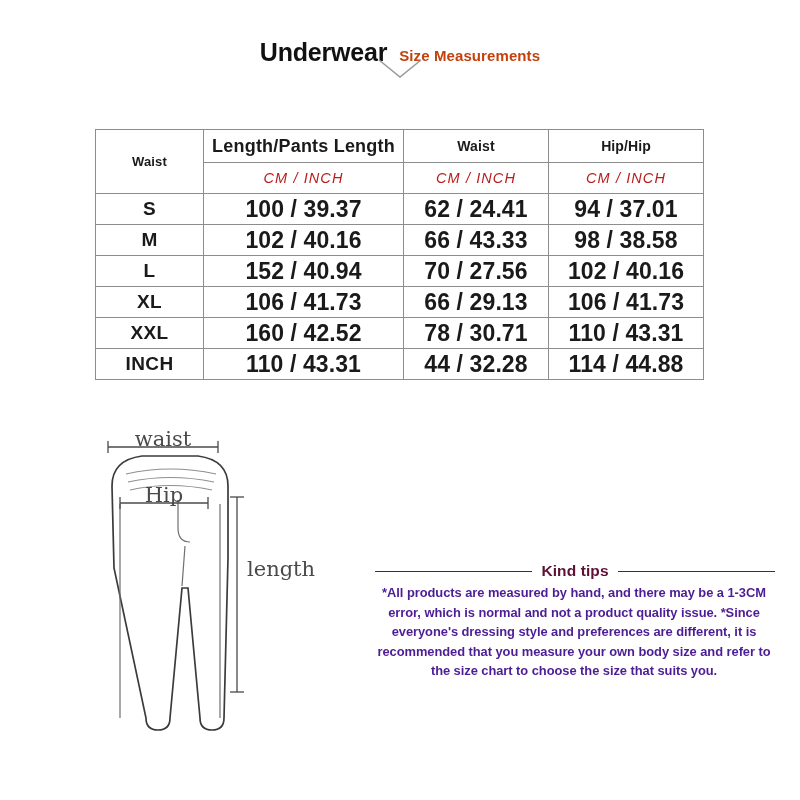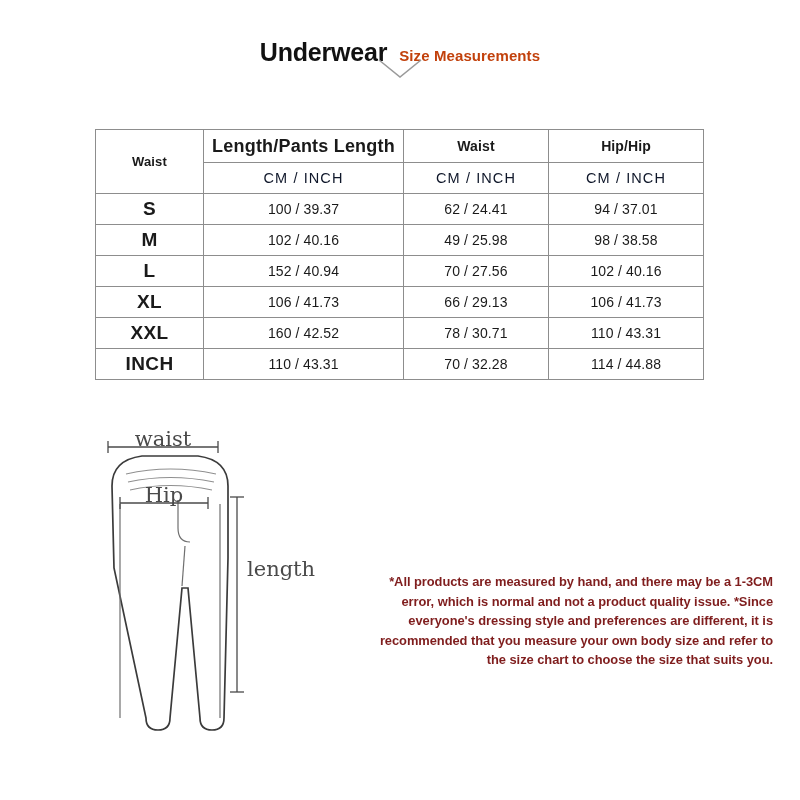--- a/index.html
+++ b/index.html
@@ -82,32 +82,33 @@
     font-size: 14px;
     font-weight: bold;
     letter-spacing: 0.1px;
   }
   .th-group.small { font-size: 18px; letter-spacing: 0.2px; }
   .th-unit {
     height: 30px;
     font-size: 14.5px;
     font-weight: normal;
     letter-spacing: 1.1px;
-    color: #0f172a;
+    color: #b91c1c;
+    font-style: italic;
   }
   .td-size {
     height: 30px;
     font-size: 19px;
     font-weight: bold;
     letter-spacing: 0.4px;
   }
   .td-val {
     height: 30px;
-    font-size: 14px;
-    font-weight: normal;
+    font-size: 23px;
+    font-weight: bold;
     letter-spacing: 0.1px;
   }
 
   
   #pants-diagram {
     position: absolute;
     left: 90px;
     top: 418px;
     width: 230px;
     height: 330px;
@@ -137,28 +138,28 @@
     background: #3a3036;
   }
   #kind-tips-title {
     font-size: 15.5px;
     font-weight: bold;
     color: #5d1235;
     letter-spacing: 0.1px;
     white-space: nowrap;
   }
   #kind-tips-body {
-    margin-top: 12px;
+    margin-top: 1px;
     width: 398px;
     font-size: 12.9px;
     font-weight: bold;
     line-height: 1.52;
-    color: #7f1d1d;
+    color: #4c1d95;
     letter-spacing: -0.05px;
-    text-align: right;
+    text-align: center;
   }
 </style>
 </head>
 <body>
 
 <div id="title-block">
   <div id="title-row">
     <span id="title-main">Underwear</span>
     <span id="title-sub">Size Measurements</span>
   </div>
@@ -191,21 +192,21 @@
 
     <tr>
       <td class="td-size">S</td>
       <td class="td-val">100 / 39.37</td>
       <td class="td-val">62 / 24.41</td>
       <td class="td-val">94 / 37.01</td>
     </tr>
     <tr>
       <td class="td-size">M</td>
       <td class="td-val">102 / 40.16</td>
-      <td class="td-val">49 / 25.98</td>
+      <td class="td-val">66 / 43.33</td>
       <td class="td-val">98 / 38.58</td>
     </tr>
     <tr>
       <td class="td-size">L</td>
       <td class="td-val">152 / 40.94</td>
       <td class="td-val">70 / 27.56</td>
       <td class="td-val">102 / 40.16</td>
     </tr>
     <tr>
       <td class="td-size">XL</td>
@@ -215,21 +216,21 @@
     </tr>
     <tr>
       <td class="td-size">XXL</td>
       <td class="td-val">160 / 42.52</td>
       <td class="td-val">78 / 30.71</td>
       <td class="td-val">110 / 43.31</td>
     </tr>
     <tr>
       <td class="td-size">INCH</td>
       <td class="td-val">110 / 43.31</td>
-      <td class="td-val">70 / 32.28</td>
+      <td class="td-val">44 / 32.28</td>
       <td class="td-val">114 / 44.88</td>
     </tr>
   </tbody>
 </table>
 
 <div id="pants-diagram">
   <svg width="230" height="330" viewBox="0 0 230 330" aria-hidden="true">
 
     <g fill="none" stroke="#3b3b3b" stroke-width="1.7">
       <path d="M22,68 Q22,42 52,38 L108,38 Q138,42 138,68
@@ -268,14 +269,19 @@
     <g stroke="#4a4a4a" stroke-width="1.3">
       <line x1="147" y1="79" x2="147" y2="274"></line>
       <line x1="140" y1="79" x2="154" y2="79"></line>
       <line x1="140" y1="274" x2="154" y2="274"></line>
     </g>
     <text class="diagram-label" x="157" y="158" font-size="21" text-anchor="start">length</text>
   </svg>
 </div>
 
 <div id="kind-tips">
+  <div id="kind-tips-head">
+    <span class="tips-rule"></span>
+    <span id="kind-tips-title">Kind tips</span>
+    <span class="tips-rule"></span>
+  </div>
   <p id="kind-tips-body">*All products are measured by hand, and there may be a 1-3CM error, which is normal and not a product quality issue. *Since everyone's dressing style and preferences are different, it is recommended that you measure your own body size and refer to the size chart to choose the size that suits you.</p>
 </div>
 
 </body></html>

